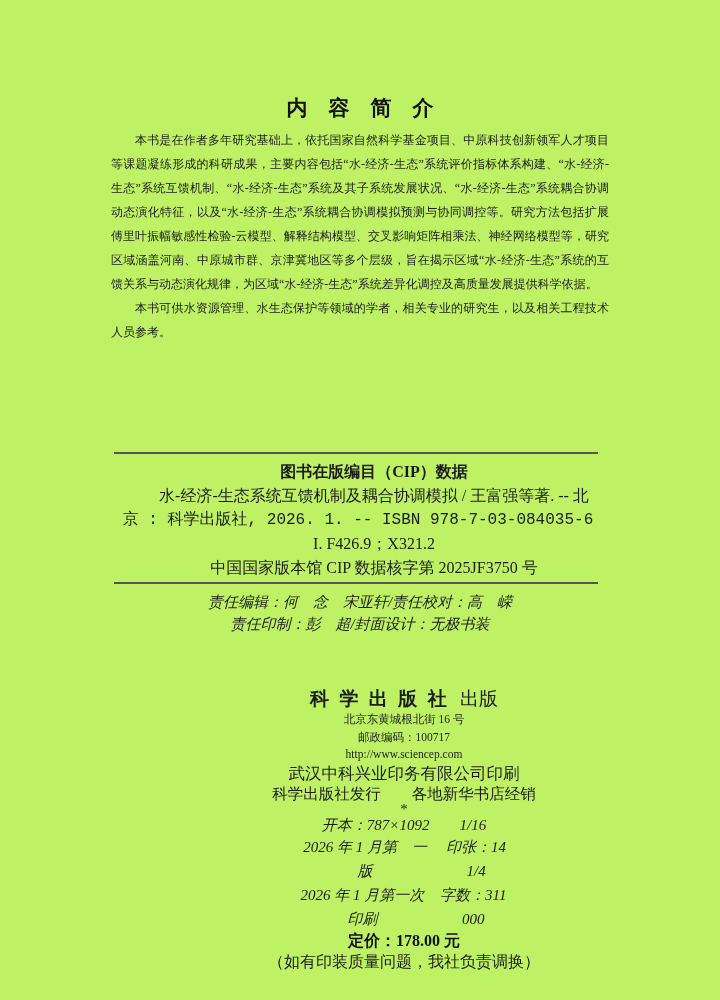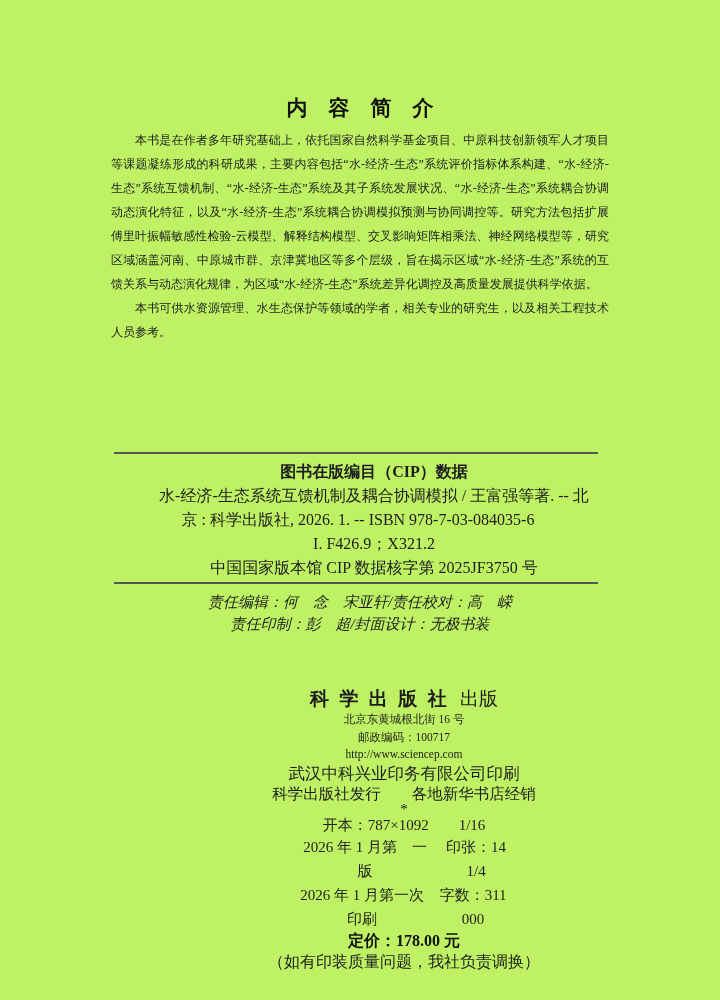--- a/index.html
+++ b/index.html
@@ -24,40 +24,40 @@
   }
   .intro-text p { margin:0; text-indent:2em; }
   .cip-box {
     position:absolute; top:452px; left:114px; width:480px;
     border-top:2px solid #555; border-bottom:2px solid #555;
     padding:6px 0 2px 4px;
     font-size:16px; line-height:24px;text-align:center;
   }
   .cip-heading { font-weight:bold; text-indent:2em; }
   .cip-line { text-indent:2em; }
-  .cip-line.hang { text-indent:0; }
+  .cip-line.hang { text-indent:0;font-family:Liberation Mono, monospace; }
   .credits {
     position:absolute; top:591px; left:0; width:100%;
     text-align:center;
     font-size:15px; line-height:22px;
     font-style:italic;
   }
   .colophon {
     position:absolute; top:687px; left:0; width:100%;
     text-align:center;
     padding-left:44px;
   }
   .pub-line { font-size:19px; line-height:24px; }
   .pub-logo { font-weight:bold; letter-spacing:0.55em; }
   .pub-suffix { margin-left:0.15em; }
   .colo-small { font-size:11.5px; line-height:17.5px; }
   .printer-line { font-size:16.5px; line-height:20px; }
   .dist-line { font-size:15.5px; line-height:19px; }
   .star-line { font-size:15px; line-height:12px; }
-  .colo-table { width:222px; margin:0 auto; font-size:15px; }
+  .colo-table { width:222px; margin:0 auto; font-size:15px;font-style:italic; }
   .spec-line { line-height:20px; text-align:center; }
   .spec-row { display:flex; justify-content:center; line-height:24px; }
   .price-line { font-size:16px; line-height:20px; font-weight:bold; color:#111; }
   .notice-line { font-size:16px; line-height:22px; }
 </style>
 </head>
 <body>
 
 <div class="page">
 

